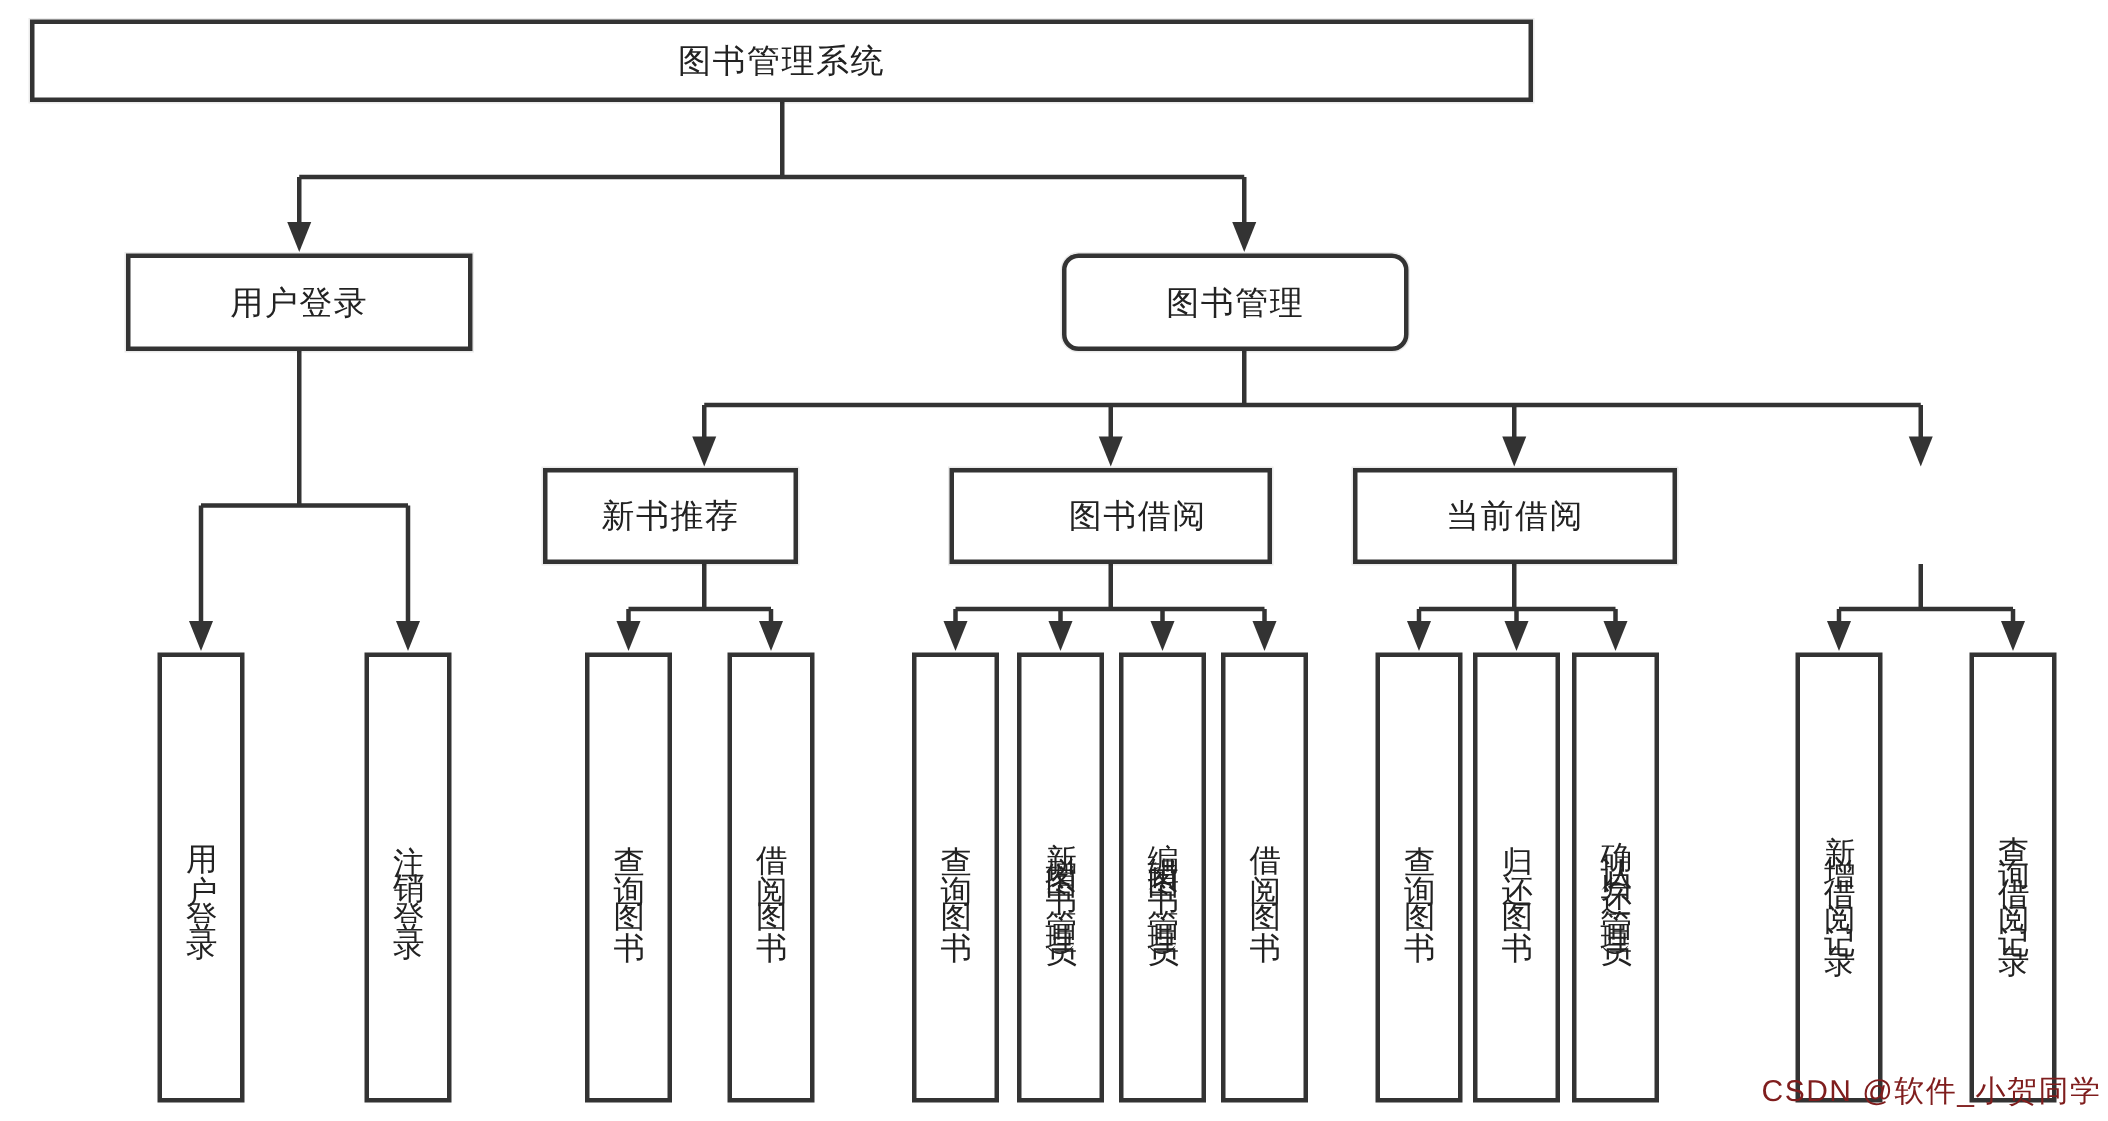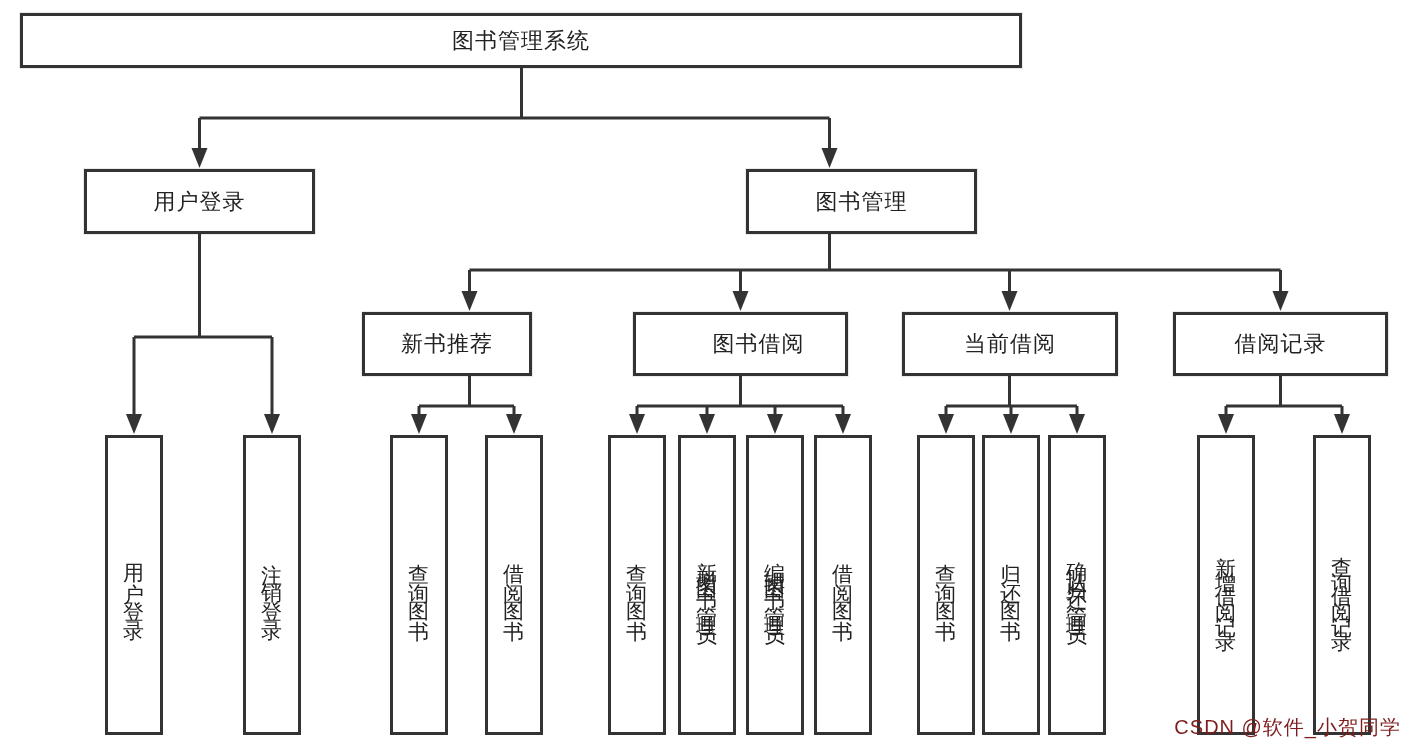--- a/index.html
+++ b/index.html
@@ -90,26 +90,25 @@
       <polygon points="1003,414 1019,414 1011,434"></polygon>
       <polygon points="1069,414 1085,414 1077,434"></polygon>
       <polygon points="1218,414 1234,414 1226,434"></polygon>
       <polygon points="1334,414 1350,414 1342,434"></polygon>
     </g>
   </svg>
 
   <div class="box" style="left:20px;top:13px;width:1002px;height:55px;text-align:center;">图书管理系统</div>
 
   <div class="box" style="left:84px;top:169px;width:231px;height:65px;">用户登录</div>
-  <div class="box" style="left:746px;top:169px;width:231px;height:65px;">图书管理</div>
+  <div class="box" style="left:708px;top:169px;width:231px;height:65px;border-radius:11px;">图书管理</div>
 
   <div class="box" style="left:362px;top:312px;width:170px;height:64px;">新书推荐</div>
   <div class="box" style="left:633px;top:312px;width:215px;height:64px;padding-left:36px;">图书借阅</div>
   <div class="box" style="left:902px;top:312px;width:216px;height:64px;">当前借阅</div>
-  <div class="box" style="left:1173px;top:312px;width:215px;height:64px;">借阅记录</div>
 
   <div class="leaf ls-wide" style="left:105px;top:435px;width:58px;height:300px;">
     <span>用户登录</span>
   </div>
   <div class="leaf ls-wide" style="left:243px;top:435px;width:58px;height:300px;">
     <span>注销登录</span>
   </div>
 
   <div class="leaf ls-wide" style="left:390px;top:435px;width:58px;height:300px;">
     <span>查询图书</span>

